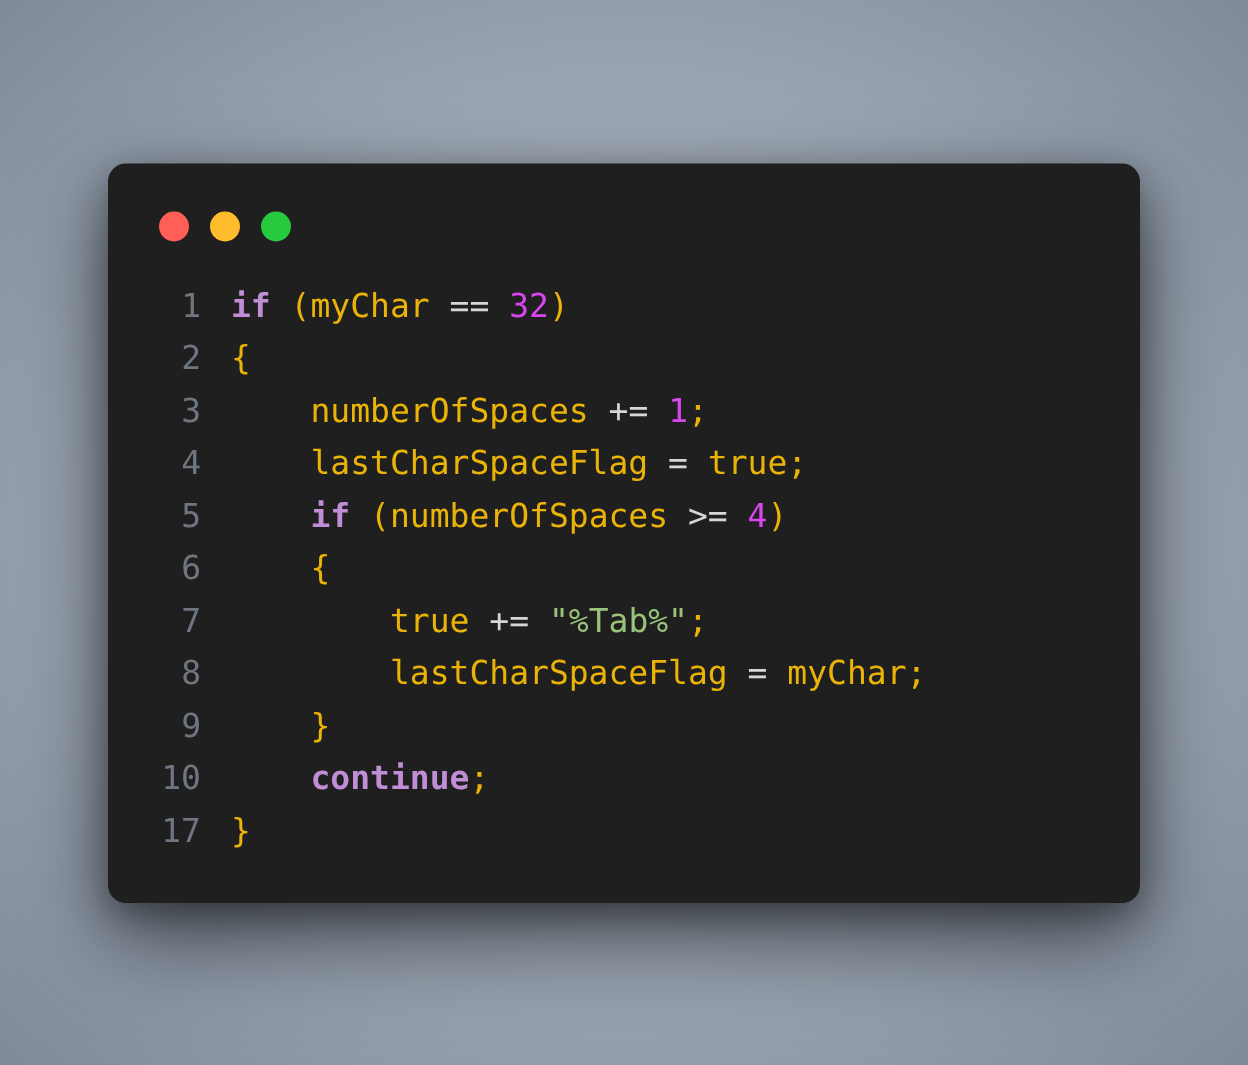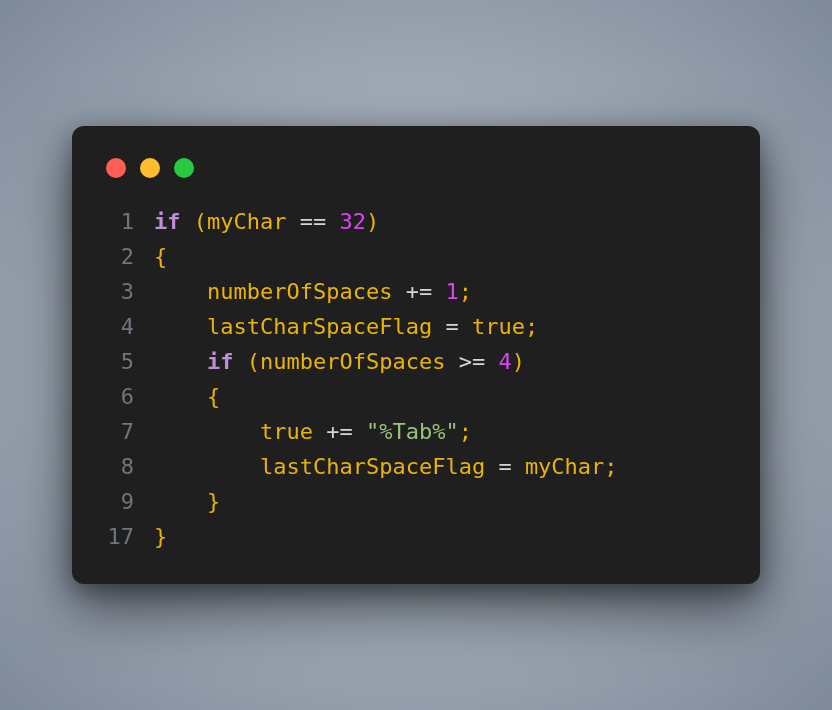--- a/index.html
+++ b/index.html
@@ -71,15 +71,16 @@
   <div class="code" id="code">
       <div class="line"><span class="gutter">1</span><span class="content"><span class="tok-keyword">if</span><span class="tok-default"> (myChar </span><span class="tok-operator">==</span><span class="tok-default"> </span><span class="tok-number">32</span><span class="tok-default">)</span></span></div>
       <div class="line"><span class="gutter">2</span><span class="content"><span class="tok-default">{</span></span></div>
       <div class="line"><span class="gutter">3</span><span class="content"><span class="tok-default">    numberOfSpaces </span><span class="tok-operator">+=</span><span class="tok-default"> </span><span class="tok-number">1</span><span class="tok-default">;</span></span></div>
       <div class="line"><span class="gutter">4</span><span class="content"><span class="tok-default">    lastCharSpaceFlag </span><span class="tok-operator">=</span><span class="tok-default"> </span><span class="tok-bool">true</span><span class="tok-default">;</span></span></div>
       <div class="line"><span class="gutter">5</span><span class="content"><span class="tok-default">    </span><span class="tok-keyword">if</span><span class="tok-default"> (numberOfSpaces </span><span class="tok-operator">&gt;=</span><span class="tok-default"> </span><span class="tok-number">4</span><span class="tok-default">)</span></span></div>
       <div class="line"><span class="gutter">6</span><span class="content"><span class="tok-default">    {</span></span></div>
       <div class="line"><span class="gutter">7</span><span class="content"><span class="tok-default">        true </span><span class="tok-operator">+=</span><span class="tok-default"> </span><span class="tok-string">"%Tab%"</span><span class="tok-default">;</span></span></div>
       <div class="line"><span class="gutter">8</span><span class="content"><span class="tok-default">        lastCharSpaceFlag </span><span class="tok-operator">=</span><span class="tok-default"> </span><span class="tok-bool">myChar</span><span class="tok-default">;</span></span></div>
       <div class="line"><span class="gutter">9</span><span class="content"><span class="tok-default">    }</span></span></div>
+      <div class="line"><span class="gutter">10</span><span class="content"><span class="tok-default">    </span><span class="tok-keyword">continue</span><span class="tok-default">;</span></span></div>
       <div class="line"><span class="gutter">17</span><span class="content"><span class="tok-default">}</span></span></div>
     </div>
 </div>
 
 </body></html>

